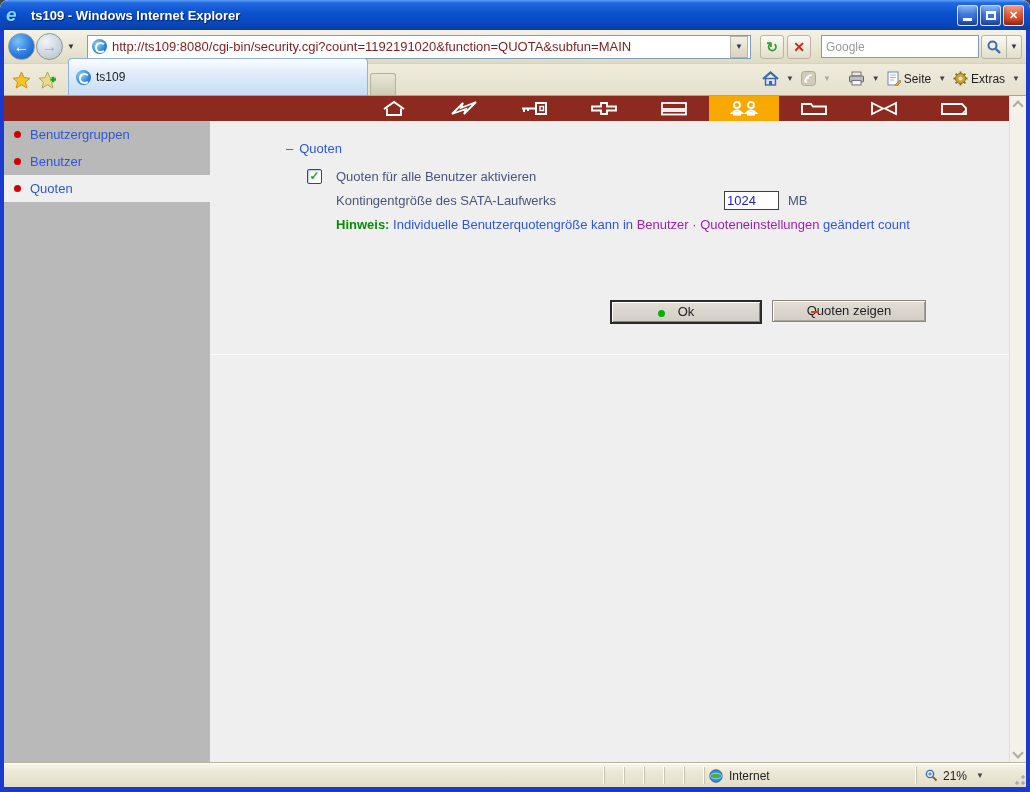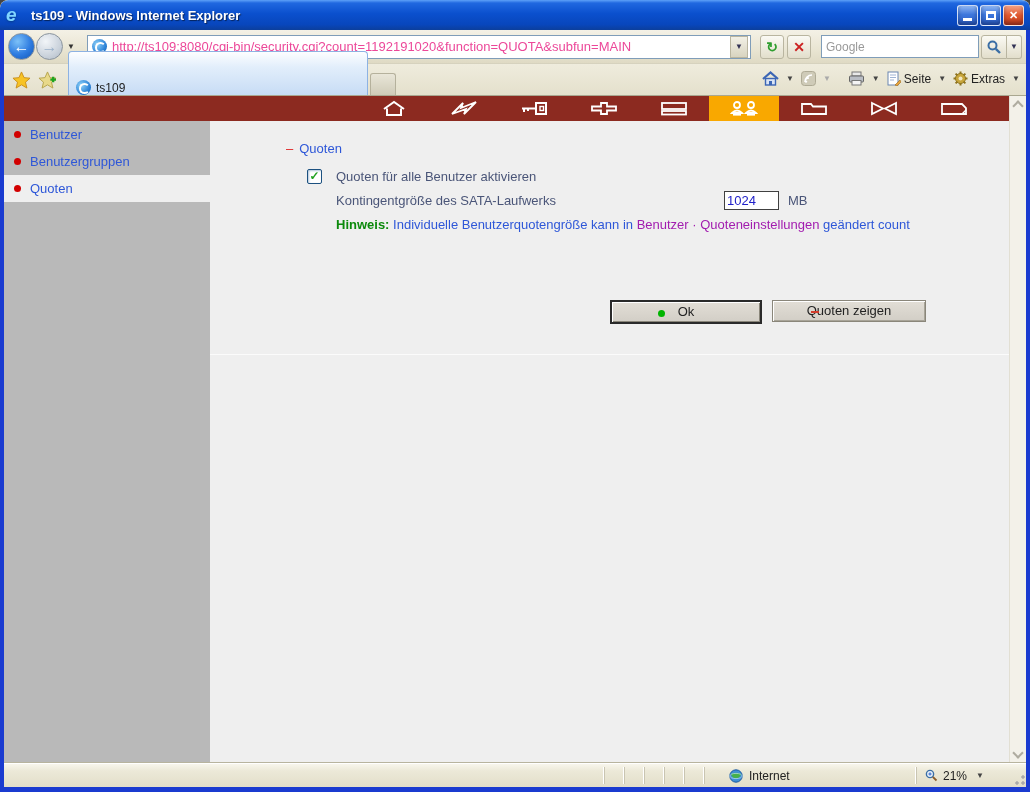--- a/index.html
+++ b/index.html
@@ -33,21 +33,21 @@
   .addr-row{ position:absolute; top:30px; left:4px; right:4px; height:34px;
     background:linear-gradient(180deg,#F4F1E6 0%,#E9E5D2 60%,#DFDAC4 100%);
     display:flex; align-items:center; padding:0 4px; border-bottom:1px solid #D6D2BE; }
   .nav-circle{ width:27px; height:27px; border-radius:50%; display:flex; align-items:center; justify-content:center;
     font-size:16px; font-weight:bold; color:#fff; border:1px solid #8A949E; }
   .back-btn{ background:radial-gradient(circle at 35% 30%,#7CC1F8 0%,#2E7BE0 55%,#1255B4 100%); }
   .fwd-btn{ background:radial-gradient(circle at 35% 30%,#F2F5F8 0%,#CBD3DC 60%,#AFB9C4 100%); color:#9AB0C8; margin-left:1px;}
   .small-drop{ color:#333; font-size:9px; padding:0 4px; }
   .url-field{ flex:1; height:24px; margin:0 6px 0 8px; background:#fff; border:1px solid #7F9DB9;
     display:flex; align-items:center; padding:0 2px 0 4px; }
-  .url-field input{ flex:1; border:none; outline:none; font-size:13px; color:#ec4899;
+  .url-field input{ flex:1; border:none; outline:none; font-size:13px; color:#7f1d1d;
     font-family:"Liberation Sans",sans-serif; background:transparent; }
   .favicon{ width:15px; height:15px; border-radius:50%; flex:0 0 15px;
     background:radial-gradient(circle at 35% 35%,#8FD2F8 0%,#2E84D8 60%,#135CA8 100%);
     position:relative; margin-right:5px; }
   .favicon::after{ content:""; position:absolute; left:3px; top:3px; width:7px; height:7px;
     border:2px solid #fff; border-radius:50%; border-right-color:transparent; }
   .url-drop{ width:18px; height:22px; background:linear-gradient(180deg,#F2F0E6,#D8D4C0);
     border:1px solid #B9B5A0; display:flex; align-items:center; justify-content:center; font-size:9px; color:#335; }
   .mini-btn{ width:24px; height:24px; border:1px solid #B9B5A0; border-radius:3px; margin-left:3px;
     background:linear-gradient(180deg,#FBFAF4,#E2DECB); display:flex; align-items:center; justify-content:center;
@@ -63,23 +63,23 @@
     background:linear-gradient(180deg,#FBFAF4,#E2DECB); display:flex; align-items:center; justify-content:center; }
   .search-drop{ width:15px; height:24px; border:1px solid #B9B5A0; border-left:none; border-radius:0 3px 3px 0;
     background:linear-gradient(180deg,#FBFAF4,#E2DECB); display:flex; align-items:center; justify-content:center;
     font-size:8px; color:#335; }
 
   
   .tab-row{ position:absolute; top:64px; left:4px; right:4px; height:32px;
     background:linear-gradient(180deg,#EFECDD 0%,#E4E0CC 100%); display:flex; align-items:flex-end; padding:0 4px;
     border-bottom:1px solid #A9A790; }
   .star-btn{ width:24px; height:24px; margin:0 1px 3px 1px; display:flex; align-items:center; justify-content:center; }
-  .tab{ width:300px; height:44px; margin-left:8px; border:1px solid #8DB2E3; border-bottom:none;
+  .tab{ width:300px; height:37px; margin-left:8px; border:1px solid #8DB2E3; border-bottom:none;
     border-radius:4px 4px 0 0; background:linear-gradient(180deg,#FDFEFF 0%,#E2EEFB 35%,#C7DCF5 100%);
-    display:flex; align-items:flex-end; padding:0 7px; font-size:12px; color:#222; }
+    display:flex; align-items:center; padding:0 7px; font-size:12px; color:#222; }
   .tab-stub{ width:26px; height:22px; margin:0 0 0 2px; border:1px solid #B5B19C; border-bottom:none; border-radius:3px 3px 0 0;
     background:linear-gradient(180deg,#E9E6D8,#CFCBB8); }
   .cmd-group{ margin-left:auto; display:flex; align-items:center; height:100%; padding-bottom:2px; }
   .cmd-item{ display:flex; align-items:center; gap:3px; padding:3px 5px; font-size:12px; color:#222; }
   .cmd-drop{ font-size:8px; color:#444; padding:2px 2px; }
   .cmd-sep{ width:10px; }
 
   
   .viewport{ position:absolute; top:96px; left:4px; right:4px; bottom:29px; display:flex; background:#EFEFEF; }
   .page{ flex:1; display:flex; flex-direction:column; min-width:0; }
@@ -159,21 +159,21 @@
   .chev{ width:8px; height:8px; border-right:2px solid #AFACA0; border-bottom:2px solid #AFACA0; }
   .chev.up{ transform:rotate(-135deg); margin-top:3px; }
   .chev.down{ transform:rotate(45deg); margin-bottom:3px; }
 
   
   .statusbar{ position:absolute; left:4px; right:4px; bottom:5px; height:24px;
     background:linear-gradient(180deg,#F8F6EC 0%,#ECE9D8 30%,#E2DEC9 100%);
     border-top:1px solid #fff; box-shadow:0 -1px 0 #B8B49E; display:flex; align-items:center; font-size:12px; color:#222; }
   .sb-spacer{ flex:1; }
   .sb-seg{ height:17px; border-left:1px solid #C9C5B2; box-shadow:-1px 0 0 #fff; width:20px; }
-  .sb-zone{ width:212px; display:flex; align-items:center; gap:6px; padding-left:24px; height:17px;
+  .sb-zone{ width:212px; display:flex; align-items:center; gap:6px; padding-left:4px; height:17px;
     border-left:1px solid #C9C5B2; box-shadow:-1px 0 0 #fff;}
   .sb-zoom{ width:96px; display:flex; align-items:center; gap:5px; padding-left:8px; height:17px;
     border-left:1px solid #C9C5B2; box-shadow:-1px 0 0 #fff;}
   .sb-drop{ font-size:8px; color:#444; margin-left:4px; }
   .grip{ width:14px; height:100%; background:
     radial-gradient(circle 1.5px at 11px 19px,#AAA 1.4px,transparent 2px),
     radial-gradient(circle 1.5px at 11px 13px,#AAA 1.4px,transparent 2px),
     radial-gradient(circle 1.5px at 5px 19px,#AAA 1.4px,transparent 2px); }
 
   .ellipsis{ overflow:hidden; text-overflow:ellipsis; white-space:nowrap; }
@@ -366,25 +366,25 @@
             <path d="M4 14 V4 h20 l4 4 v6 Z" fill="none" stroke="#fff" stroke-width="1.8"></path>
             <path d="M24 14 l4 -4" fill="none" stroke="#fff" stroke-width="1.4"></path>
           </svg>
         </div>
       </div>
 
       <div class="page-body">
         <div class="sidebar">
           <div class="side-item">
             <span class="bullet"></span>
-            <span class="side-label">Benutzer</span>
+            <span class="side-label">Benutzergruppen</span>
           </div>
           <div class="side-item">
             <span class="bullet"></span>
-            <span class="side-label">Benutzergruppen</span>
+            <span class="side-label">Benutzer</span>
           </div>
           <div class="side-item selected">
             <span class="bullet"></span>
             <span class="side-label">Quoten</span>
           </div>
         </div>
 
         <div class="content">
           <div class="section-head">
             <span class="section-marker">–</span>

